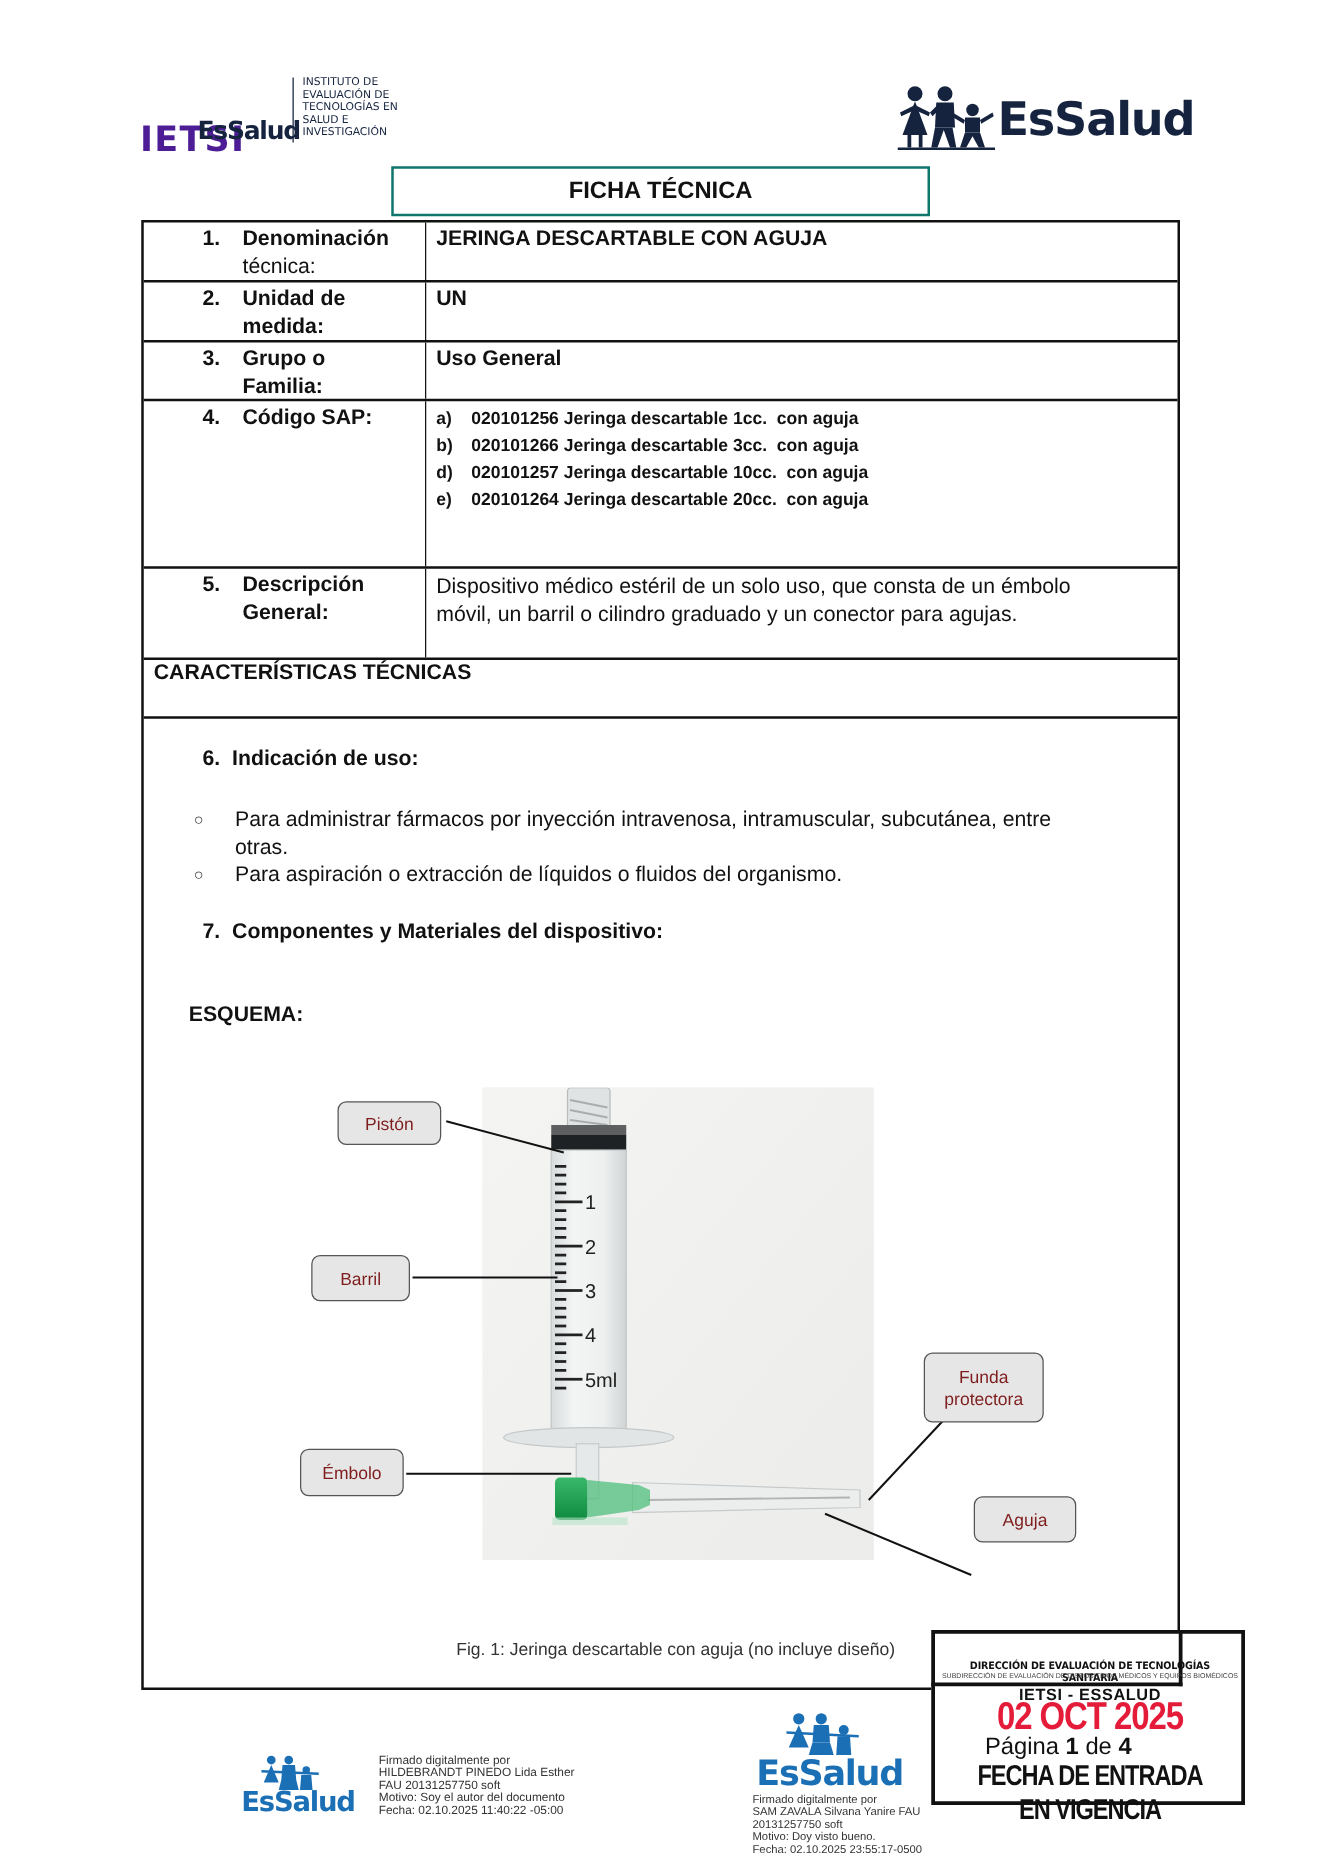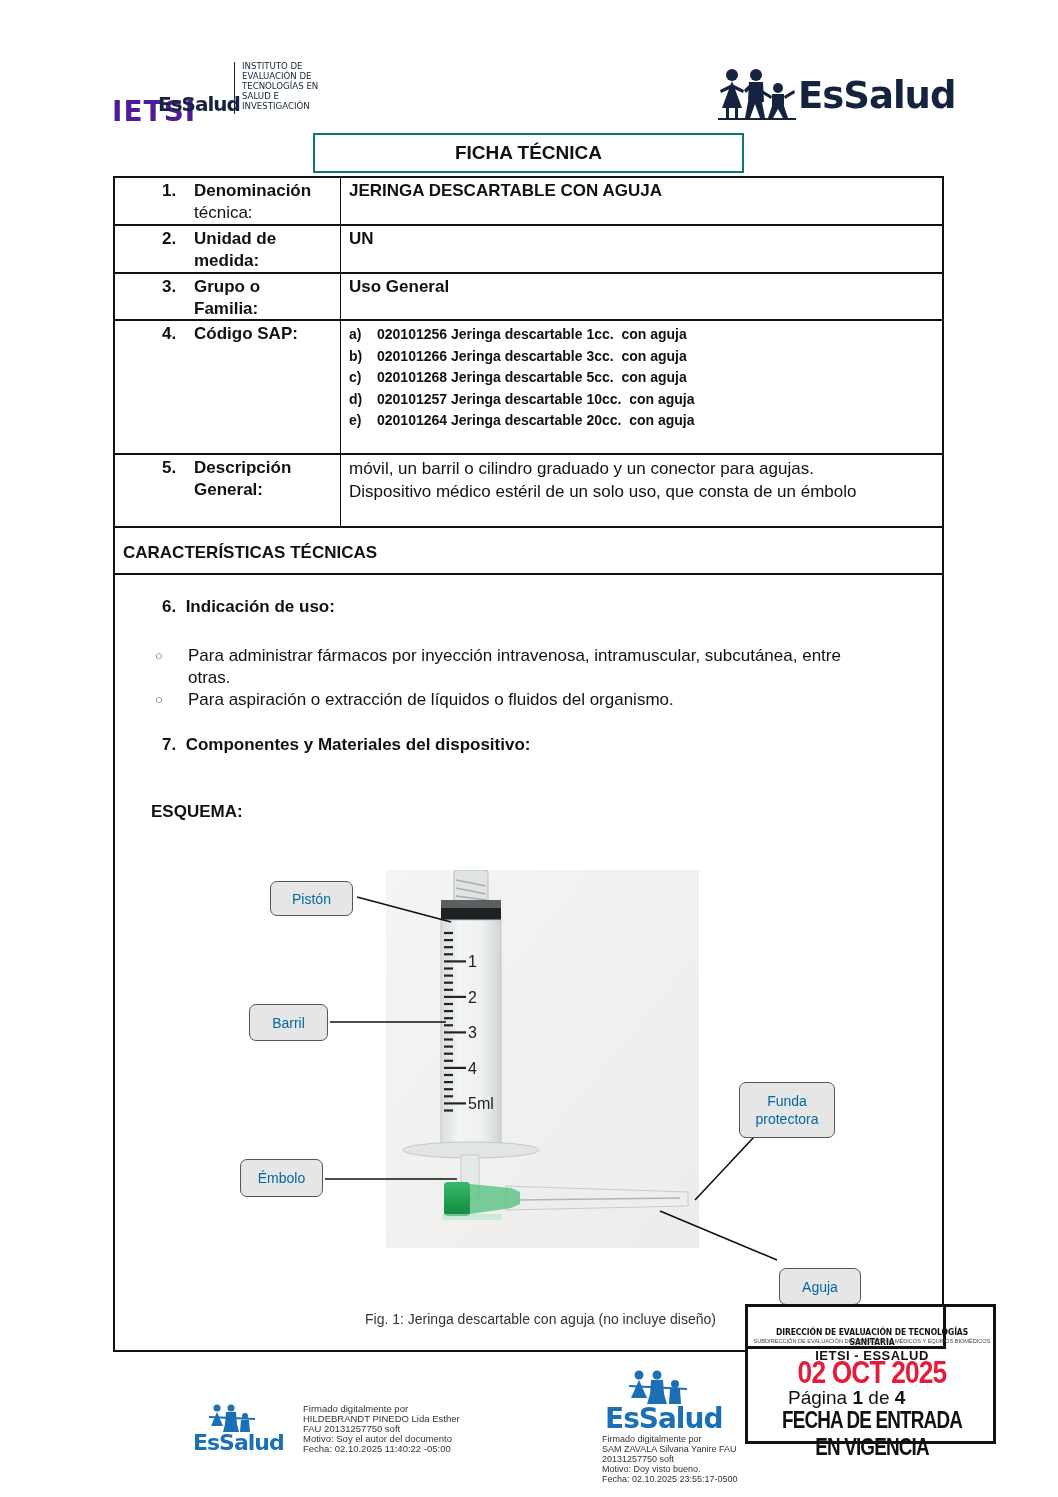--- a/index.html
+++ b/index.html
@@ -33,21 +33,21 @@
   .sap-line .letter { display: inline-block; width: 28px; }
 
   .sec-head { position: absolute; left: 8px; font-weight: bold; font-size: 17px; }
   .para-head { position: absolute; left: 47px; font-size: 17px; }
   .bullet { position: absolute; left: 40px; font-size: 17px; line-height: 22px; width: 790px; }
   .bullet .dot { position: absolute; left: 0; top: 0; font-size: 13px; color: #444; }
   .bullet .btxt { display: block; padding-left: 33px; }
 
   
   .photo { position: absolute; left: 271px; top: 692px; width: 313px; height: 378px; background: #f2f2f1; overflow: hidden; }
-  .callout { position: absolute; background: #e6e6e6; border: 1.5px solid #555; border-radius: 7px; font-size: 14px; color: #0369a1; display: flex; align-items: center; justify-content: center; text-align: center; line-height: 18px; }
+  .callout { position: absolute; background: #e6e6e6; border: 1.5px solid #555; border-radius: 7px; font-size: 14px; color: #7f1d1d; display: flex; align-items: center; justify-content: center; text-align: center; line-height: 18px; }
   .leader { position: absolute; left: 0; top: 0; width: 831px; height: 1176px; pointer-events: none; }
   .caption { position: absolute; left: 250px; top: 1133px; font-size: 14px; color: #333; }
 
   
   .stamp-outer { position: absolute; left: 745px; top: 1304px; width: 251px; height: 140px; border: 3px solid #111; background: #fff; }
   .stamp-inner { position: absolute; left: -3px; top: -3px; width: 201px; height: 45px; border: 3px solid #111; border-top: none; border-left: none; }
   .stamp-t1 { position: absolute; left: 0; top: 3px; width: 248px; text-align: center; font-weight: bold; font-size: 13px; letter-spacing: 0.5px; margin-top: 38px; }
   .stamp-t2 { position: absolute; left: 0; top: 20px; width: 248px; text-align: center; font-weight: bold; font-size: 8.3px; letter-spacing: -0.1px; font-family: "DejaVu Sans", sans-serif; transform: scaleX(0.92); }
   .stamp-t3 { position: absolute; left: 0; top: 31px; width: 248px; text-align: center; font-size: 5.6px; color: #444; }
   .stamp-date { position: absolute; left: 0; top: 48px; width: 248px; text-align: center; font-weight: bold; font-size: 31px; color: #e41c3a; letter-spacing: -1px; transform: scaleX(0.85); }
@@ -131,40 +131,39 @@
   </div>
 
   <div class="row" style="top:143px; height:134px;">
     <div class="lbl">
       <span class="num">4.</span>
       <span class="txt b">Código SAP:</span>
     </div>
     <div class="val">
       <span class="sap-line"><span class="letter b">a)</span><span class="b">020101256</span> <span class="b">Jeringa descartable</span> <span class="b">1cc.</span>&nbsp; <span class="b">con aguja</span></span>
       <span class="sap-line"><span class="letter b">b)</span><span class="b">020101266</span> <span class="b">Jeringa descartable</span> <span class="b">3cc.</span>&nbsp; <span class="b">con aguja</span></span>
-      <span class="sap-line"><span class="letter b">c)</span><span class="b">020101268</span> <span class="b">Jeringa descartable</span> <span class="b">5cc.</span>&nbsp; <span class="b">con aguja</span></span>
       <span class="sap-line"><span class="letter b">d)</span><span class="b">020101257</span> <span class="b">Jeringa descartable</span> <span class="b">10cc.</span>&nbsp; <span class="b">con aguja</span></span>
       <span class="sap-line"><span class="letter b">e)</span><span class="b">020101264</span> <span class="b">Jeringa descartable</span> <span class="b">20cc.</span>&nbsp; <span class="b">con aguja</span></span>
     </div>
   </div>
 
   <div class="row" style="top:277px; height:73px;">
     <div class="lbl">
       <span class="num">5.</span>
       <span class="txt b">Descripción</span>
       <span class="txt b">General:</span>
     </div>
     <div class="val" style="line-height:23px;">
+      <div>Dispositivo médico estéril de un solo uso, que consta de un émbolo</div>
       <div>móvil, un barril o cilindro graduado y un conector para agujas.</div>
-      <div>Dispositivo médico estéril de un solo uso, que consta de un émbolo</div>
     </div>
   </div>
 
   <div class="row" style="top:350px; height:47px;">
-    <div class="sec-head" style="top:15px;text-align:right;">CARACTERÍSTICAS TÉCNICAS</div>
+    <div class="sec-head" style="top:0;text-align:right;">CARACTERÍSTICAS TÉCNICAS</div>
   </div>
 
   <div class="para-head" style="top:419px;">
     <span class="b">6.</span>&nbsp;&nbsp;<span class="b">Indicación de uso:</span>
   </div>
 
   <div class="bullet" style="top:467px;">
     <span class="dot">○</span>
     <span class="btxt">Para administrar fármacos por inyección intravenosa, intramuscular, subcutánea, entre</span>
     <span class="btxt">otras.</span>
@@ -266,21 +265,21 @@
     </g>
   </svg>
 
   <div class="callout" style="left:155px; top:703px; width:83px; height:35px;">Pistón</div>
   <div class="callout" style="left:134px; top:826px; width:79px; height:37px;">Barril</div>
   <div class="callout" style="left:125px; top:981px; width:83px; height:38px;">Émbolo</div>
   <div class="callout" style="left:624px; top:904px; width:96px; height:56px; flex-direction:column;">
     <span>Funda</span>
     <span>protectora</span>
   </div>
-  <div class="callout" style="left:664px; top:1090px; width:82px; height:37px;">Aguja</div>
+  <div class="callout" style="left:664px; top:1019px; width:82px; height:37px;">Aguja</div>
 
   <div class="caption">
     <span>Fig. 1:</span> <span>Jeringa descartable con aguja (no incluye diseño)</span>
   </div>
 </div>
 
 <div class="stamp-outer">
   <div class="stamp-inner"></div>
   <div class="stamp-t1">IETSI - ESSALUD</div>
   <div class="stamp-t2">DIRECCIÓN DE EVALUACIÓN DE TECNOLOGÍAS SANITARIA</div>

